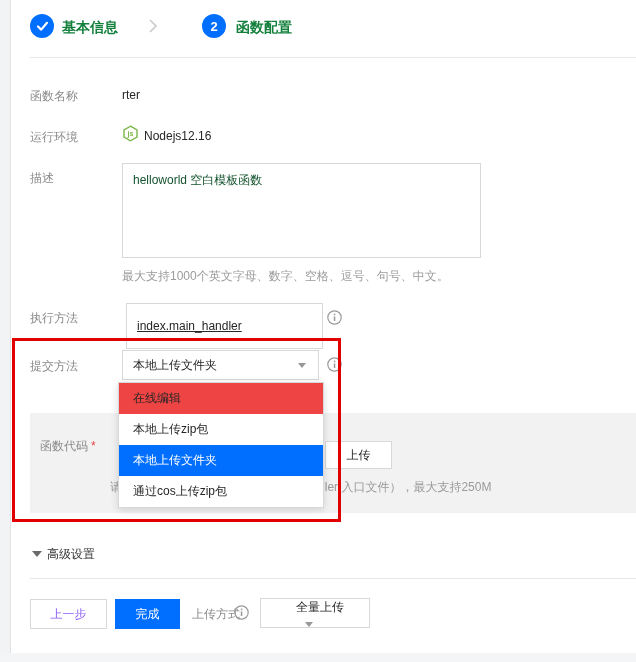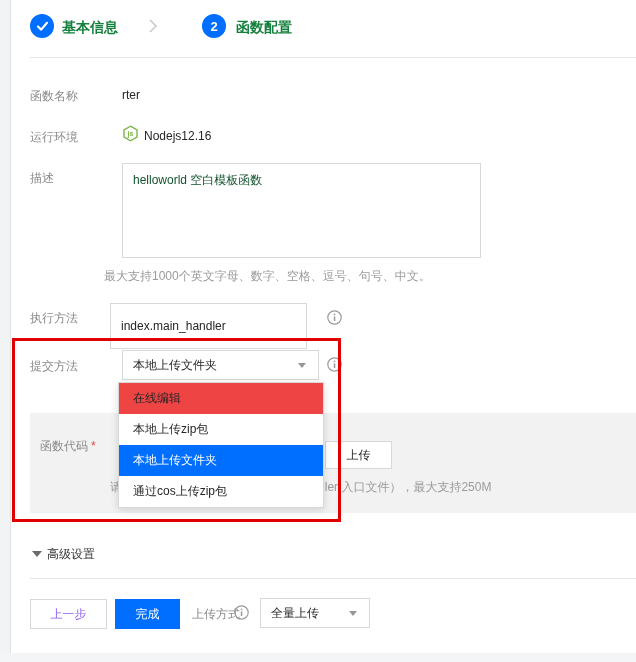--- a/index.html
+++ b/index.html
@@ -87,24 +87,24 @@
 
 <div class="abs flabel" style="left:30px;top:129px;">运行环境</div>
 <svg class="abs" style="left:122px;top:125px;" width="17" height="17" viewBox="0 0 17 17">
   <path d="M8.5 1.2 L15 4.9 V12.1 L8.5 15.8 L2 12.1 V4.9 Z" fill="none" stroke="#7ab648" stroke-width="1.4"></path>
   <text x="8.5" y="11" font-size="7" font-weight="bold" fill="#7ab648" text-anchor="middle">js</text>
 </svg>
 <div class="abs fvalue" style="left:144px;top:129px;">Nodejs12.16</div>
 
 <div class="abs flabel" style="left:30px;top:170px;">描述</div>
 <textarea class="abs desc" style="">helloworld 空白模板函数</textarea>
-<div class="abs hint" style="left:104px;top:268px;">最大支持1000个英文字母、数字、空格、逗号、句号、中文。</div>
+<div class="abs hint" style="left:122px;top:268px;">最大支持1000个英文字母、数字、空格、逗号、句号、中文。</div>
 
 <div class="abs flabel" style="left:30px;top:310px;">执行方法</div>
-<input class="abs text-input" style="left: 110px; top: 303px; width: 197px; height: 46px;" value="index.main_handler">
+<input class="abs text-input" style="left: 126px; top: 303px; width: 197px; height: 46px; text-decoration: underline;" value="index.main_handler">
 <svg class="abs info-icon" style="left:327px;top:310px;" viewBox="0 0 15 15">
   <circle cx="7.5" cy="7.5" r="6.7" fill="none" stroke="#9a9a9a" stroke-width="1.2"></circle>
   <rect x="6.8" y="6.4" width="1.5" height="4.6" fill="#9a9a9a"></rect>
   <rect x="6.8" y="3.6" width="1.5" height="1.6" fill="#9a9a9a"></rect>
 </svg>
 
 <div class="abs flabel" style="left:30px;top:358px;">提交方法</div>
 <div class="abs selectbox" style="left:122px;top:350px;width:197px;height:30px;">
   <span class="sel-text">本地上传文件夹</span>
   <span class="caret"></span>
@@ -137,18 +137,18 @@
 <div class="abs" id="divider2"></div>
 
 <button class="abs btn ghost" style="left:30px;top:599px;width:77px;">上一步</button>
 <button class="abs btn primary" style="left:115px;top:599px;width:65px;">完成</button>
 <div class="abs flabel" style="left:192px;top:606px;">上传方式</div>
 <svg class="abs info-icon" style="left:234px;top:605px;" viewBox="0 0 15 15">
   <circle cx="7.5" cy="7.5" r="6.7" fill="none" stroke="#9a9a9a" stroke-width="1.2"></circle>
   <rect x="6.8" y="6.4" width="1.5" height="4.6" fill="#9a9a9a"></rect>
   <rect x="6.8" y="3.6" width="1.5" height="1.6" fill="#9a9a9a"></rect>
 </svg>
-<div class="abs selectbox" style="left:260px;top:598px;width:110px;height:30px;">
+<div class="abs selectbox" style="left:260px;top:598px;width:110px;height:30px;flex-direction:column;">
   <span class="sel-text">全量上传</span>
   <span class="caret"></span>
 </div>
 
 <div class="abs" id="bottom-strip"></div>
 
 </body></html>

